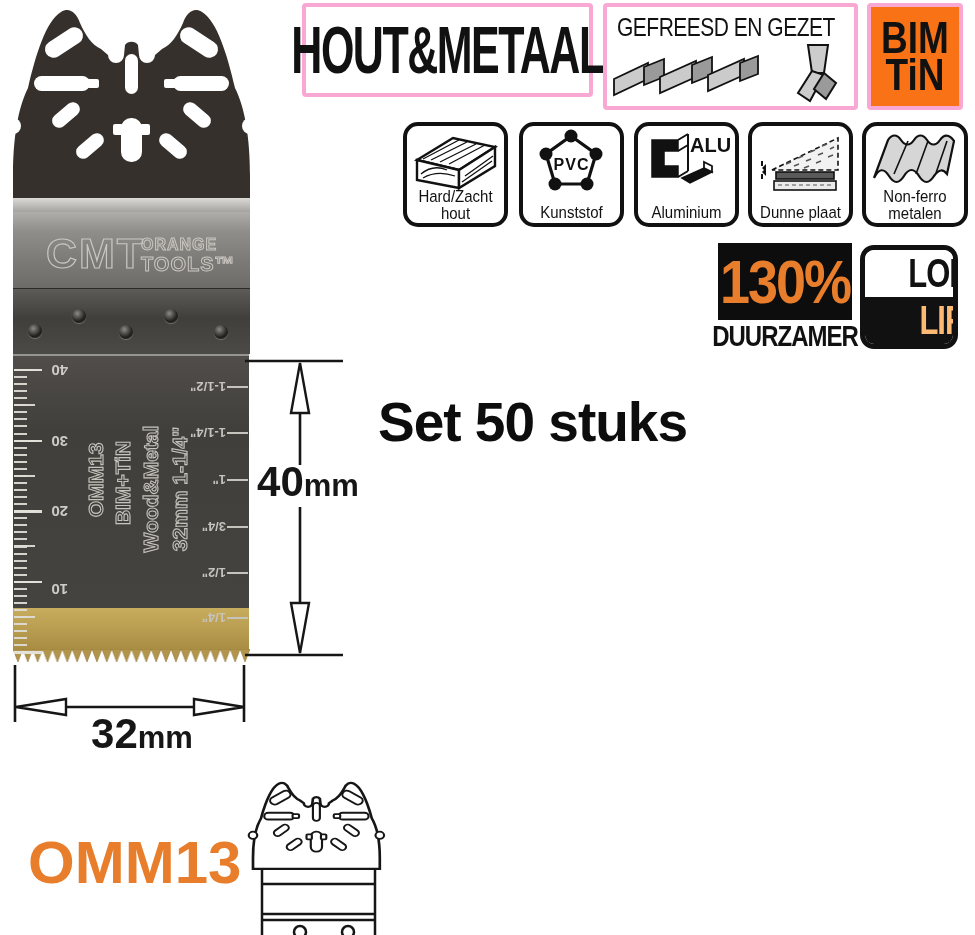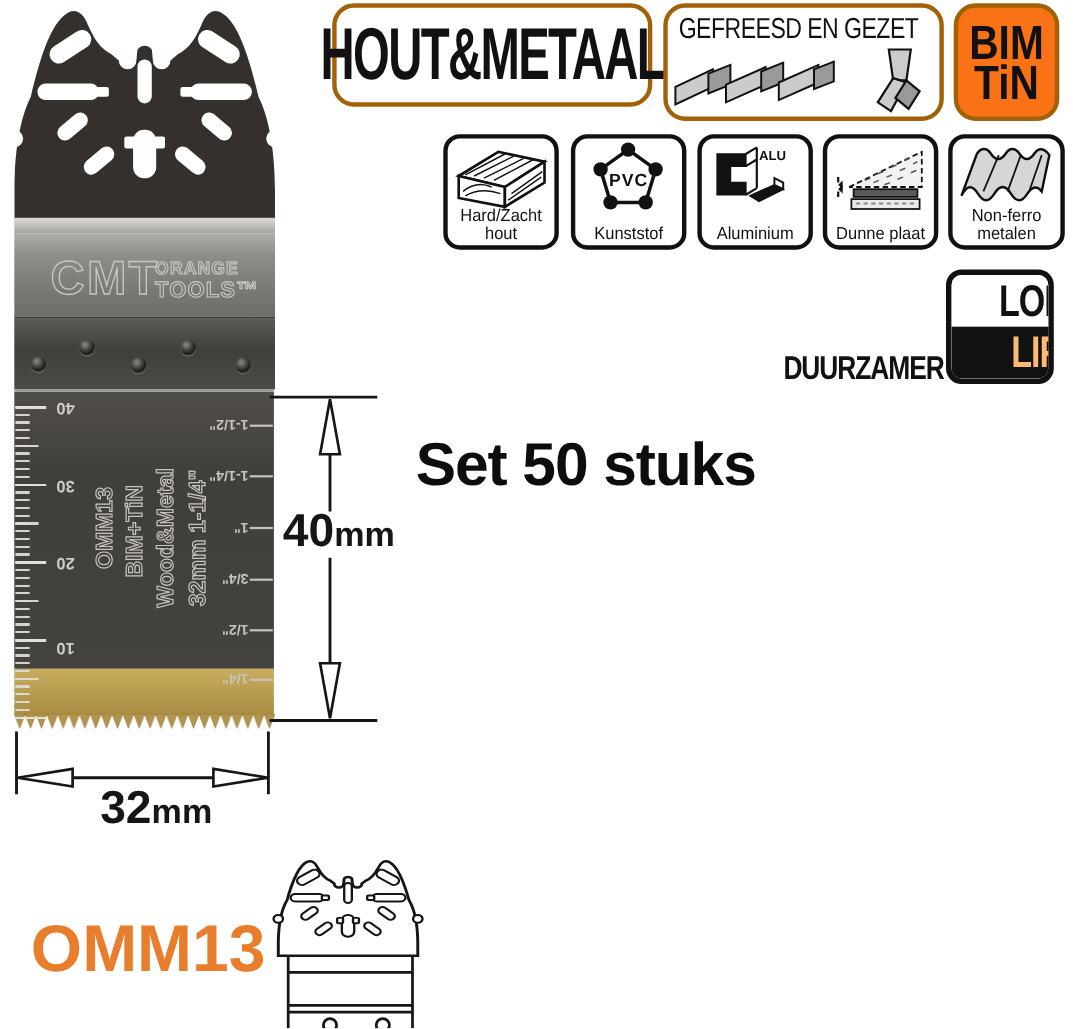--- a/index.html
+++ b/index.html
@@ -1,21 +1,21 @@
 <!DOCTYPE html>
 <html><head>
 <meta charset="utf-8">
 <style>
   html,body{margin:0;padding:0;background:#fff;}
   #stage{position:relative;width:975px;height:935px;background:#fff;overflow:hidden;
          font-family:"Liberation Sans",sans-serif;color:#111;}
   .abs{position:absolute;}
 
   
-  .badge{position:absolute;border:4px solid #a16207;border-radius:20px;background:#fff;box-sizing:border-box;}
+  .badge{position:absolute;border:4px solid #f9a8d4;border-radius:4px;background:#fff;box-sizing:border-box;}
   #badge-material{left:302px;top:3px;width:291px;height:94px;display:flex;align-items:center;justify-content:center;}
   #badge-material span{font-weight:bold;font-size:43px;letter-spacing:-1.5px;transform:scaleY(1.55);white-space:nowrap;}
   #badge-process{left:603px;top:3px;width:255px;height:107px;}
   #badge-process .title{position:absolute;left:10px;top:5px;font-size:21px;letter-spacing:-0.5px;transform:scaleY(1.25);transform-origin:left top;white-space:nowrap;}
   #badge-coating{left:867px;top:3px;width:96px;height:107px;background:#f97316;display:flex;flex-direction:column;align-items:center;justify-content:center;}
   #badge-coating span{font-weight:bold;font-size:37px;line-height:37px;transform:scaleY(1.18);}
 
   
   .app{position:absolute;top:122px;width:105px;height:105px;border:4px solid #111;border-radius:15px;background:#fff;box-sizing:border-box;}
   .app .lbl{position:absolute;left:0;bottom:2px;width:100%;text-align:center;font-size:15px;line-height:16px;transform:scaleY(1.05);}
@@ -220,21 +220,21 @@
     </div>
   </div>
 
   <div class="app" style="left:634px;">
     <svg width="97" height="66" viewBox="0 0 97 66" style="position:absolute;left:0;top:2px">
       <path d="M14 12 H40 V23 H26 V38 H40 V49 H14 Z" fill="#111" stroke="#111" stroke-width="1.5"></path>
       <path d="M40 12 L50 6 M40 23 L50 17 M40 49 L50 43 M50 6 V43" stroke="#111" stroke-width="2" fill="none"></path>
       <polygon points="44,50 66,40 74,44 52,55" fill="#111" stroke="#111" stroke-width="1.5"></polygon>
       <polygon points="66,40 74,44 74,38 66,34" fill="#fff" stroke="#111" stroke-width="1.8"></polygon>
     </svg>
-    <span class="sym-txt" style="left:52px;top:8px;font-size:12px;">ALU</span>
+    <span class="sym-txt" style="left:52px;top:8px;font-size:20px;">ALU</span>
     <div class="lbl">
       <span>Aluminium</span><span></span>
     </div>
   </div>
 
   <div class="app" style="left:748px;">
     <svg width="97" height="68" viewBox="0 0 97 68" style="position:absolute;left:0;top:2px">
       <path d="M10 33 V38 M10 46 V51" stroke="#111" stroke-width="2" fill="none"></path>
       <polygon points="10,40 14,36 14,44" fill="#111"></polygon>
         <polygon points="10,44 14,40 14,48" fill="#111"></polygon>
@@ -252,20 +252,23 @@
   <div class="app" style="left:862px;width:106px;">
     <svg width="98" height="62" viewBox="0 0 98 62" style="position:absolute;left:0;top:2px">
       <path d="M8 50 C13 40 18 40 23 48 C28 56 33 56 38 48 C43 40 48 40 53 48 C58 56 63 56 68 48 C73 41 77 41 81 46 L88 13 C83 6 78 6 74 12 C70 18 65 18 61 12 C57 6 52 6 48 12 C44 18 39 18 35 12 C31 6 26 6 22 12 Z" fill="#d6d6d6" stroke="#111" stroke-width="2.2"></path>
       <path d="M28 46 L42 13 M50 46 L62 13 M70 45 L81 13" stroke="#111" stroke-width="1.6" fill="none"></path>
     </svg>
     <div class="lbl">
       <span>Non-ferro</span><br><span>metalen</span>
     </div>
   </div>
 
+  <div id="pct-box" class="abs">
+    <span>130%</span>
+  </div>
   <div id="duurzamer" class="abs">DUURZAMER</div>
   <div id="longlife" class="abs">
     <div class="half top">
         <span>LONG</span>
       </div>
     <div class="half bot">
         <span>LIFE</span>
       </div>
   </div>
 

